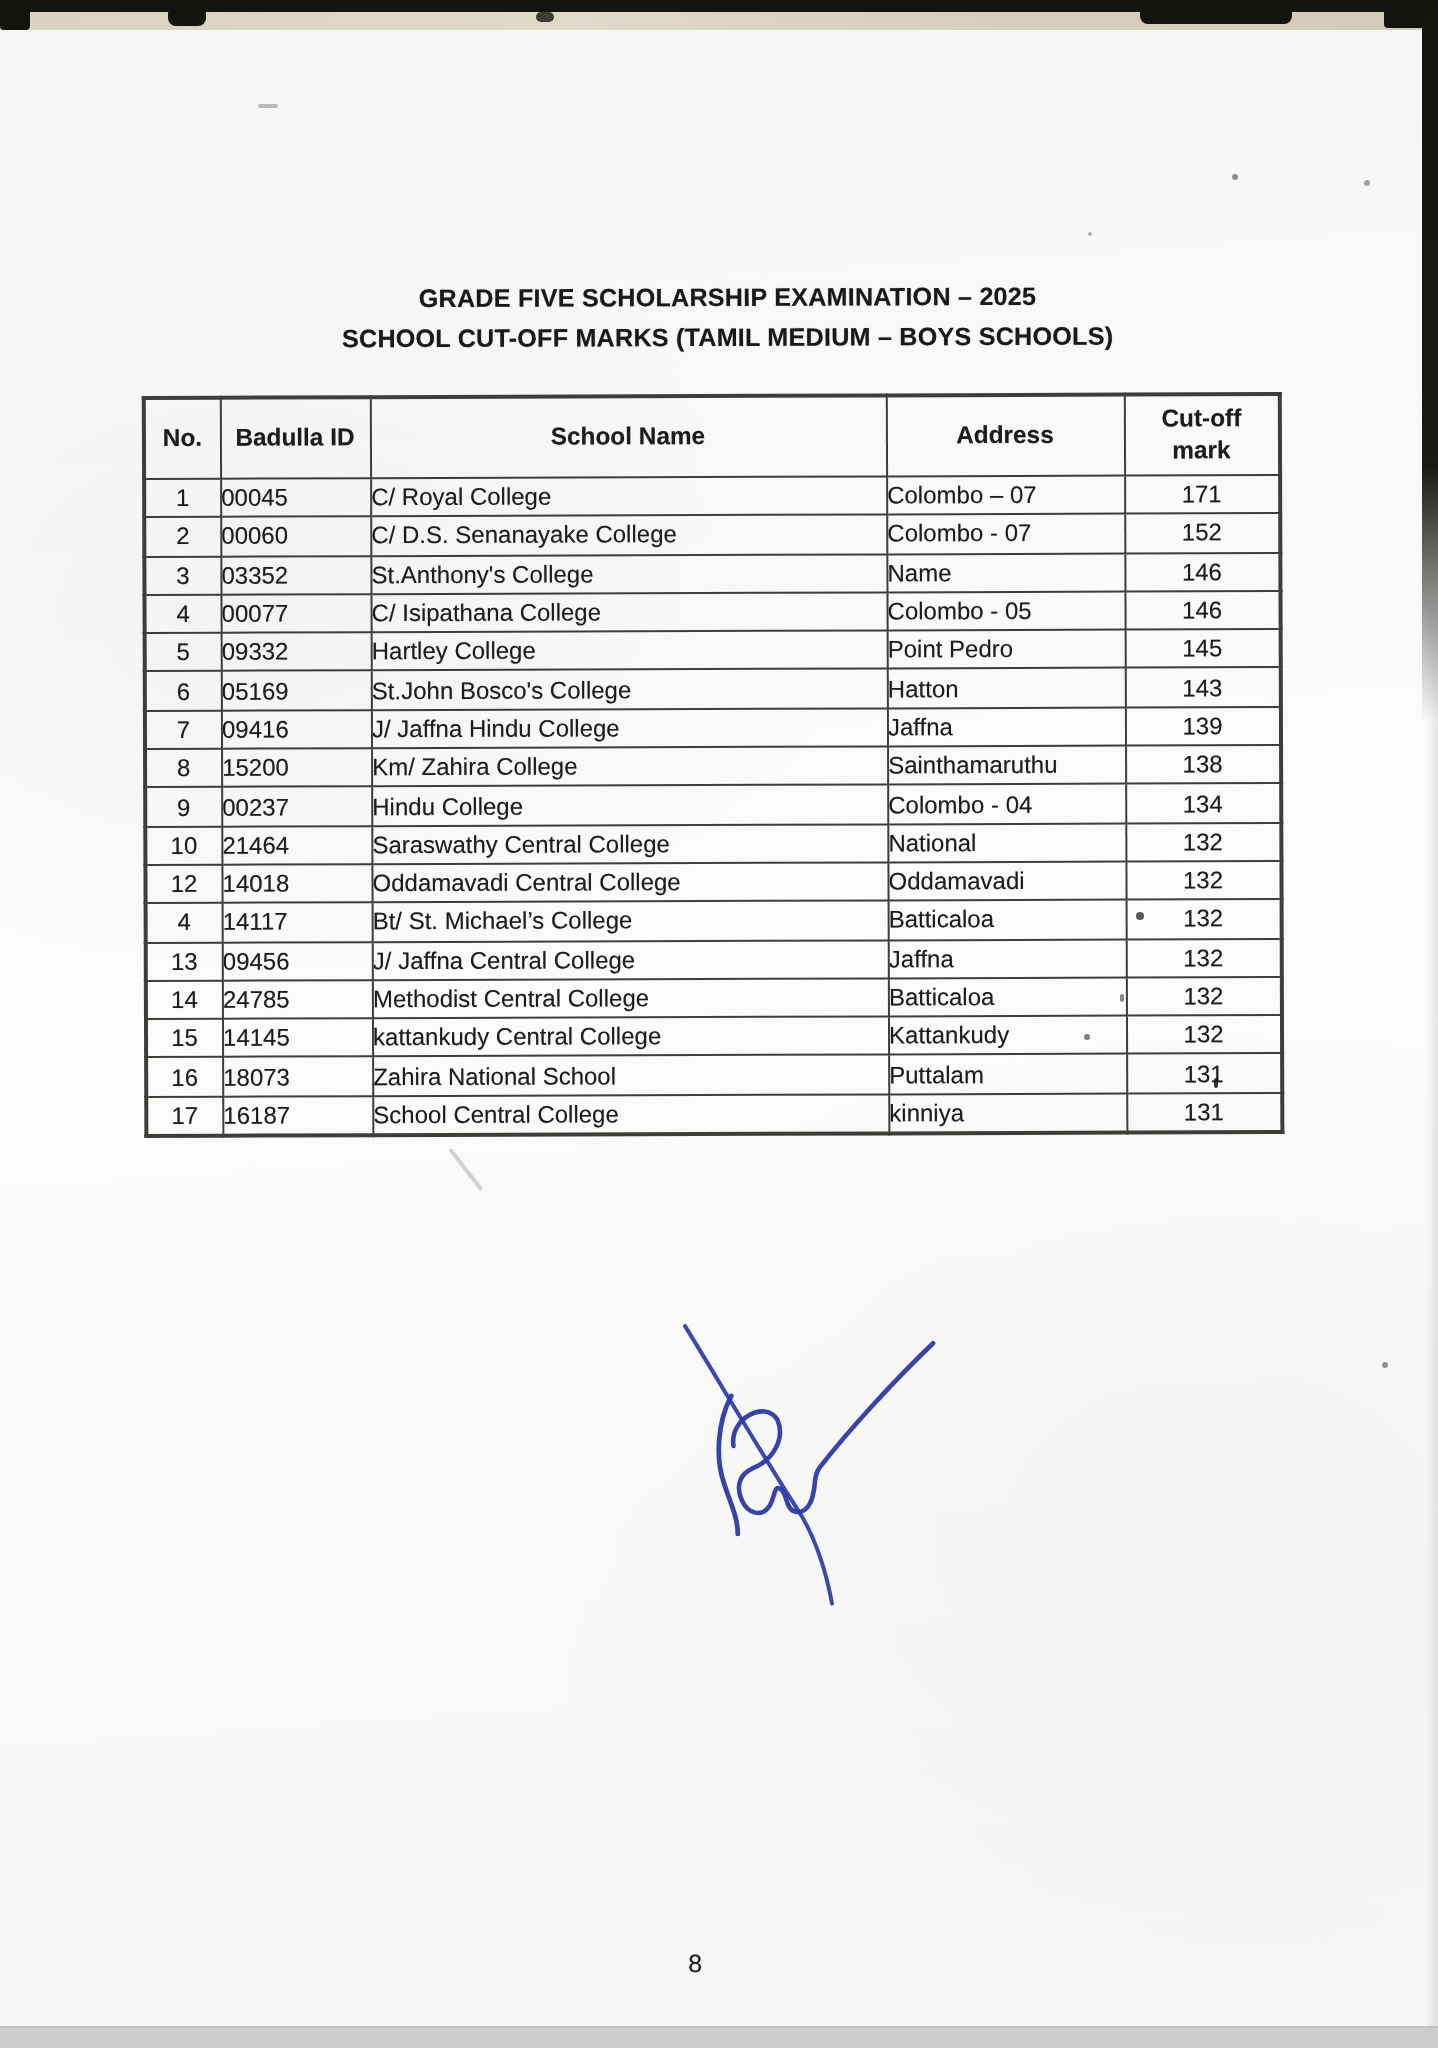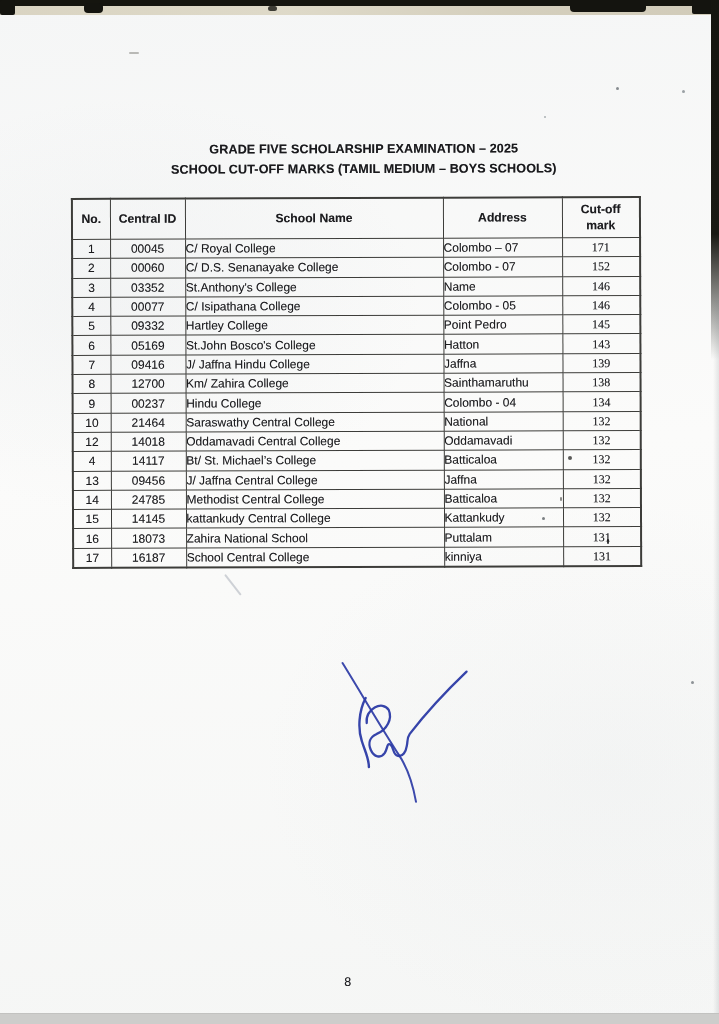--- a/index.html
+++ b/index.html
@@ -35,24 +35,24 @@
   table.cutoff{border-width:2px;}
   table.cutoff th{
     height:39px;font-size:12.2px;font-weight:bold;text-align:center;
     vertical-align:middle;line-height:1.25;padding:0;
   }
   table.cutoff td{
     height:18.3px;padding:0;vertical-align:middle;line-height:1;
     white-space:nowrap;overflow:hidden;
   }
   td.c-no{text-align:center;}
-  td.c-school_id{padding-left:9px;text-align:center;}
+  td.c-school_id{padding-left:9px;}
   td.c-school_name{padding-left:9px;}
   td.c-address{padding-left:7px;}
-  td.c-cutoff{text-align:center;font-family:Liberation Serif, serif;}
+  td.c-cutoff{text-align:center;}
   
   .page-number{
     position:absolute;left:322px;top:975px;width:48px;text-align:center;
     font-size:12.5px;color:#202024;text-shadow:0 0 0.4px rgba(25,25,30,0.4);
   }
   
   .signature{position:absolute;left:328px;top:653px;width:146px;height:160px;}
   
   .art{position:absolute;pointer-events:none;}
   .top-black{left:0;top:0;width:719px;height:6px;background:#15150f;}
@@ -118,21 +118,21 @@
     <colgroup>
       <col style="width:38px">
         <col style="width:75px">
         <col style="width:258px">
       <col style="width:119px">
         <col style="width:78px">
     </colgroup>
     <thead>
       <tr>
         <th>No.</th>
-        <th>Central ID</th>
+        <th>Badulla ID</th>
         <th>School Name</th>
         <th>Address</th>
         <th>
           <div>Cut-off</div>
           <div>mark</div>
         </th>
       </tr>
     </thead>
     <tbody>
         <tr>
@@ -179,21 +179,21 @@
         </tr>
         <tr>
           <td class="c-no">7</td>
           <td class="c-school_id">09416</td>
           <td class="c-school_name">J/ Jaffna Hindu College</td>
           <td class="c-address">Jaffna</td>
           <td class="c-cutoff">139</td>
         </tr>
         <tr>
           <td class="c-no">8</td>
-          <td class="c-school_id">12700</td>
+          <td class="c-school_id">15200</td>
           <td class="c-school_name">Km/ Zahira College</td>
           <td class="c-address">Sainthamaruthu</td>
           <td class="c-cutoff">138</td>
         </tr>
         <tr>
           <td class="c-no">9</td>
           <td class="c-school_id">00237</td>
           <td class="c-school_name">Hindu College</td>
           <td class="c-address">Colombo - 04</td>
           <td class="c-cutoff">134</td>

